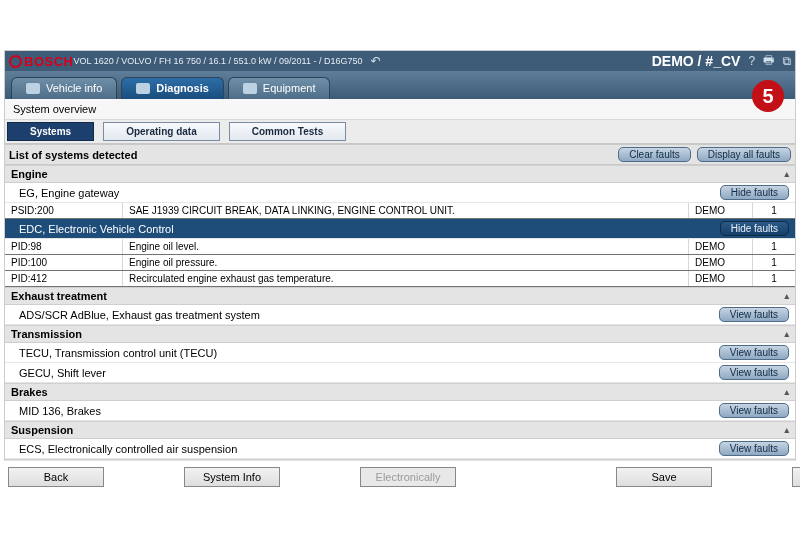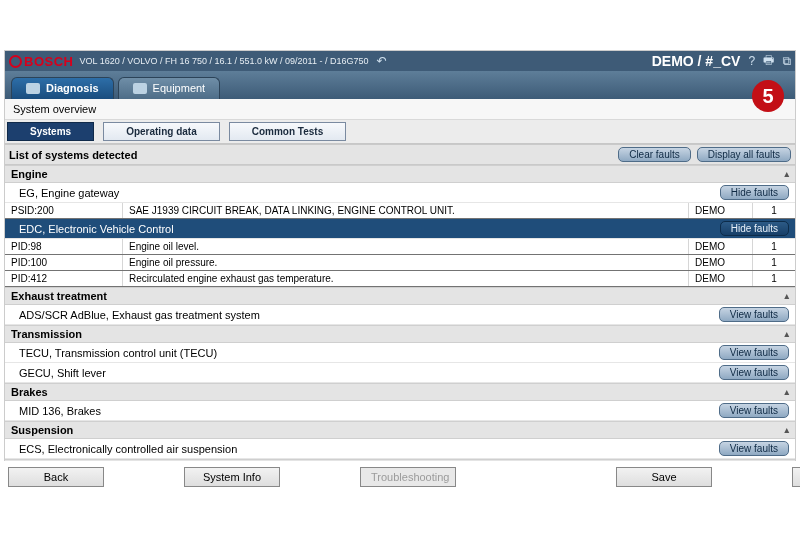--- a/index.html
+++ b/index.html
@@ -2,21 +2,21 @@
 <html><head>
 <meta charset="utf-8">
 <style>
 *{margin:0;padding:0;box-sizing:border-box;font-family:Arial,Helvetica,sans-serif}
 body{background:#fff;font-size:11px;color:#000;width:800px;height:533px;position:relative;overflow:hidden}
 .app{position:absolute;top:50px;left:4px;right:4px;bottom:40px;background:#c4b5fd;border:1px solid #ccc;display:flex;flex-direction:column}
 .topbar{background:#3e5b77;height:20px;display:flex;align-items:center;padding:0 4px;color:#fff;font-size:10px}
 .logo{font-weight:bold;font-size:13px;letter-spacing:.5px;display:flex;align-items:center;gap:2px}
 .logo .b-red{color:#d6001c}
 .logo .b-gear{width:13px;height:13px;border:2px solid #d6001c;border-radius:50%;display:inline-block;position:relative}
-.breadcrumb{margin-left:6px;font-size:9px;color:#e6edf3}
+.breadcrumb{margin-left:0;font-size:9px;color:#e6edf3}
 .topbar .spacer{flex:1}
 .user{font-weight:bold;font-size:14px}
 .tb-icon{margin-left:8px;color:#cfe0ee;font-size:12px;cursor:pointer}
 .navbar{background:linear-gradient(#5e7e99,#3d5b77);height:28px;display:flex;align-items:flex-end;padding:0 6px}
 .navtab{display:flex;align-items:center;gap:6px;padding:4px 14px 5px;border-radius:6px 6px 0 0;font-size:11px;color:#fff;cursor:pointer;margin-right:4px;border:1px solid #2c4358;border-bottom:none;background:linear-gradient(#6f8ea7,#4e6d88)}
 .navtab.active{background:linear-gradient(#2d6ea8,#1a4d7e);font-weight:bold}
 .navtab .ic{width:14px;height:11px;background:#bcd2e3;border-radius:2px;display:inline-block}
 .subtitle{padding:4px 8px;font-size:11px;background:#f7f7f7;border-bottom:1px solid #d9d9d9}
 .subtabs{display:flex;gap:9px;padding:2px 2px;background:#ececec;border-bottom:1px solid #c7c7c7}
 .subtab{padding:3px 22px;border:1px solid #7a8aa0;background:linear-gradient(#f7f9fc,#e3e9f1);font-size:10px;cursor:pointer;font-weight:bold;color:#1a2a3d}
@@ -57,20 +57,24 @@
   <span class="breadcrumb">VOL 1620 / VOLVO / FH 16 750 / 16.1 / 551.0 kW / 09/2011 - / D16G750</span>
   <span class="tb-icon">↶</span>
   <span class="spacer"></span>
   <span class="user">DEMO / #_CV</span>
   <span class="tb-icon">?</span>
   <span class="tb-icon">🖶</span>
   <span class="tb-icon">⧉</span>
  </div>
 
  <div class="navbar">
+  <div class="navtab">
+        <span class="ic"></span>
+        <span>Vehicle info</span>
+      </div>
   <div class="navtab active">
         <span class="ic"></span>
         <span>Diagnosis</span>
       </div>
   <div class="navtab">
         <span class="ic"></span>
         <span>Equipment</span>
       </div>
  </div>
 
@@ -156,19 +160,19 @@
   <div class="grp">Mainframe</div>
   <div class="sys" style="opacity:.4">
    <span class="sysname">VECU, Vehicle control unit (VECU)</span>
   </div>
  </div>
 </div>
 
 <div class="footer">
  <button class="fbtn">Back</button>
  <button class="fbtn">System Info</button>
- <button class="fbtn dis">Troubleshooting</button>
+ <button class="fbtn dis">Electronically</button>
  <span class="sp"></span>
  <button class="fbtn">Save</button>
  <button class="fbtn">Continue</button>
 </div>
 
 <div class="step">5</div>
 
 </body></html>

